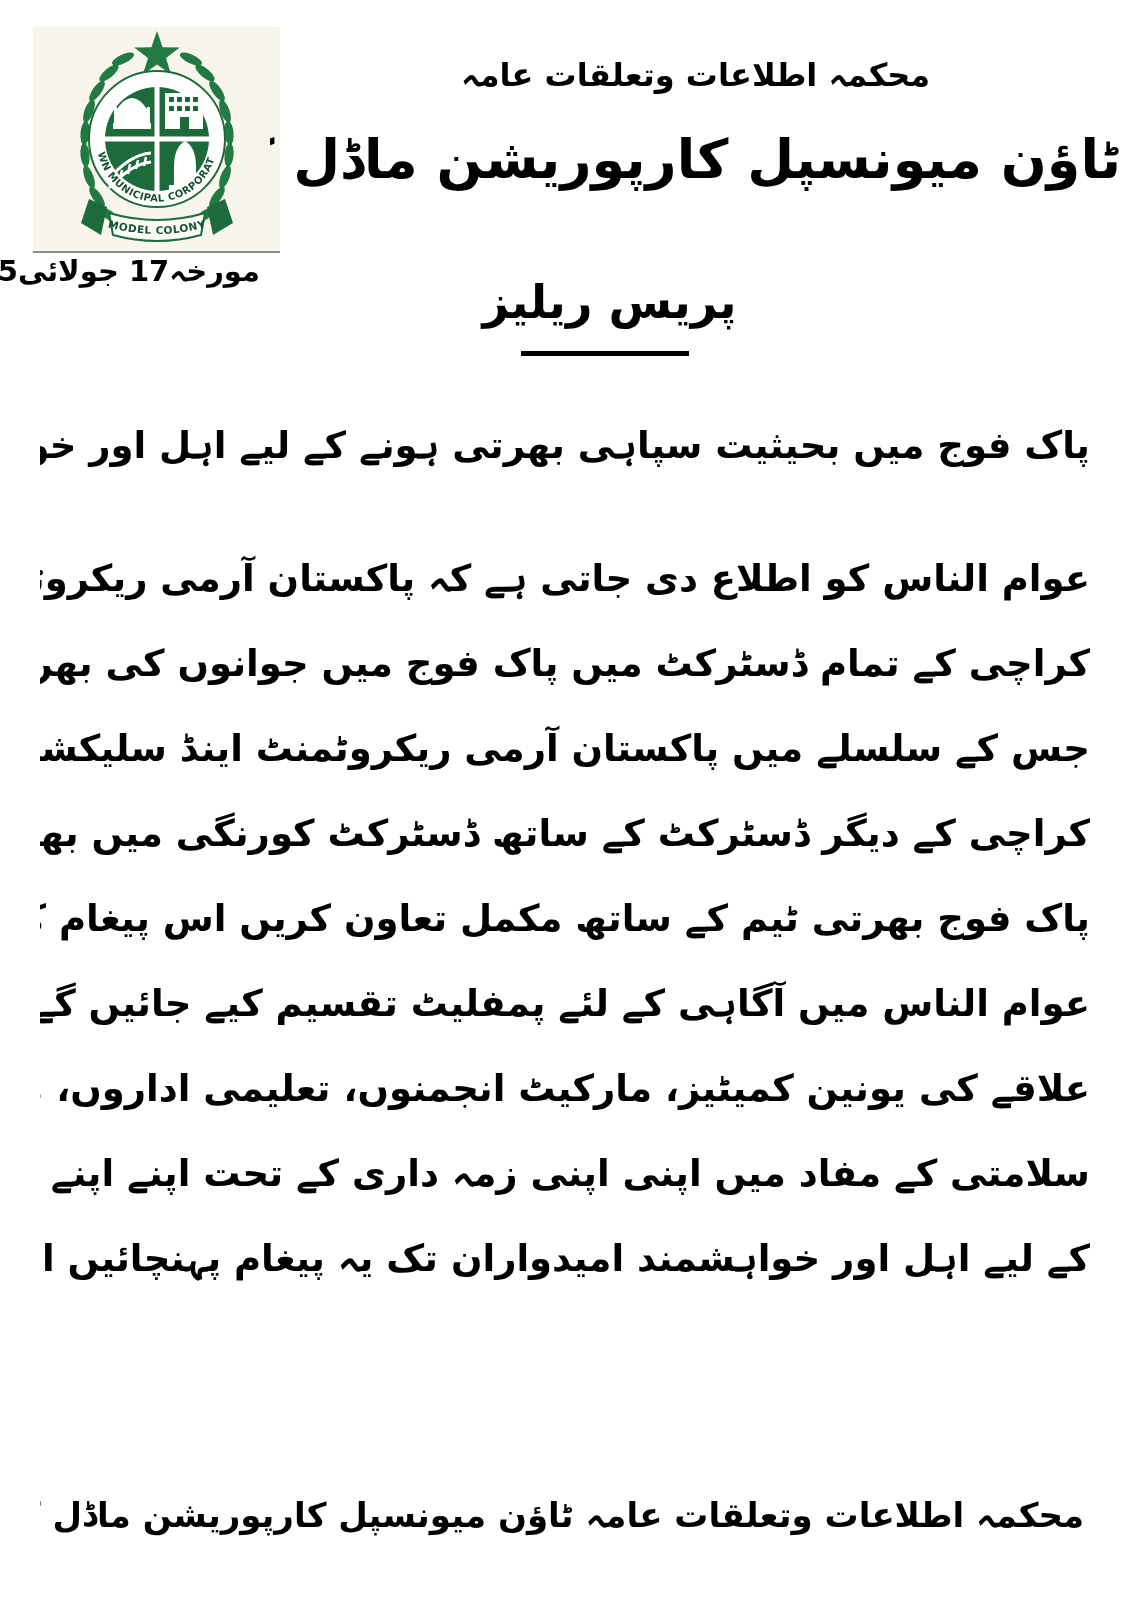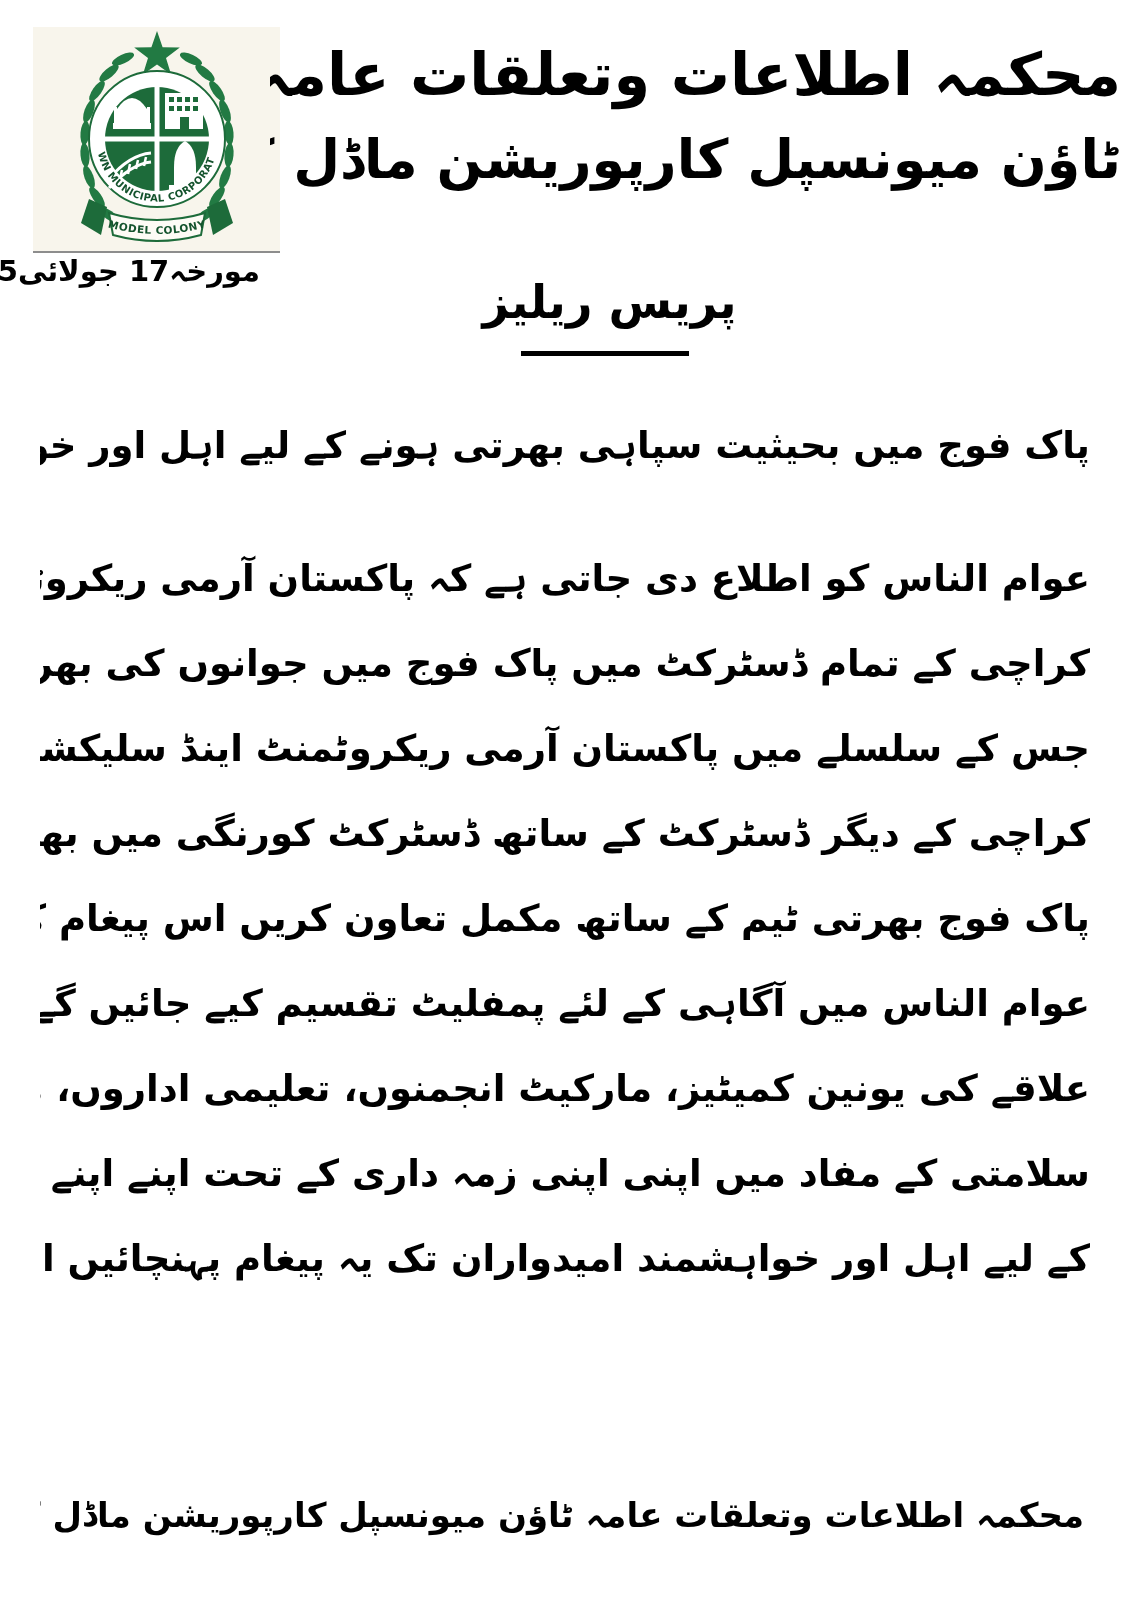--- a/index.html
+++ b/index.html
@@ -24,21 +24,21 @@
     position:absolute;left:30px;top:254px;width:230px;
     font-size:29px;font-weight:bold;
     direction:rtl;text-align:right;
     white-space:nowrap;
   }
   
   .header{
     position:absolute;left:270px;right:10px;top:40px;
     text-align:center;direction:rtl;overflow:hidden;
   }
-  .header-line1{font-size:59px;font-weight:bold;line-height:70px;white-space:nowrap;}
+  .header-line1{font-size:32px;font-weight:bold;line-height:70px;white-space:nowrap;}
   .header-line2{font-size:54px;font-weight:bold;line-height:76px;margin-top:12px;white-space:nowrap;}
   
   .press-title{
     position:absolute;left:88px;right:0;top:260px;
     text-align:center;direction:rtl;
     font-size:46px;font-weight:bold;line-height:84px;
     white-space:nowrap;overflow:hidden;
   }
   .press-underline{
     position:absolute;left:521px;top:351px;width:168px;height:5px;background:#000;

